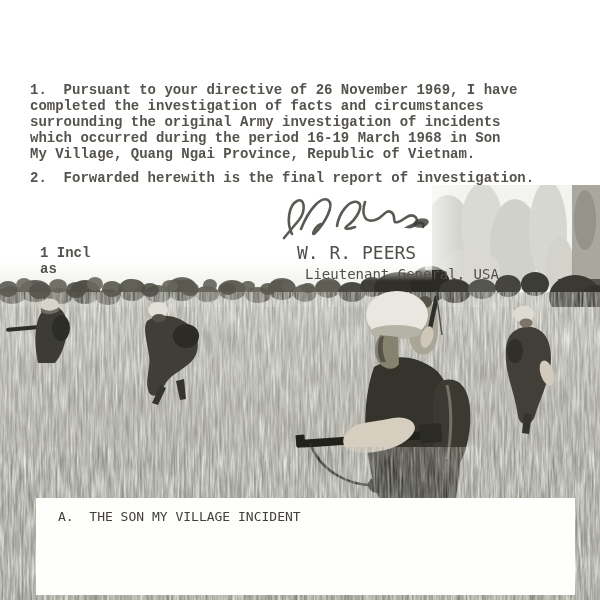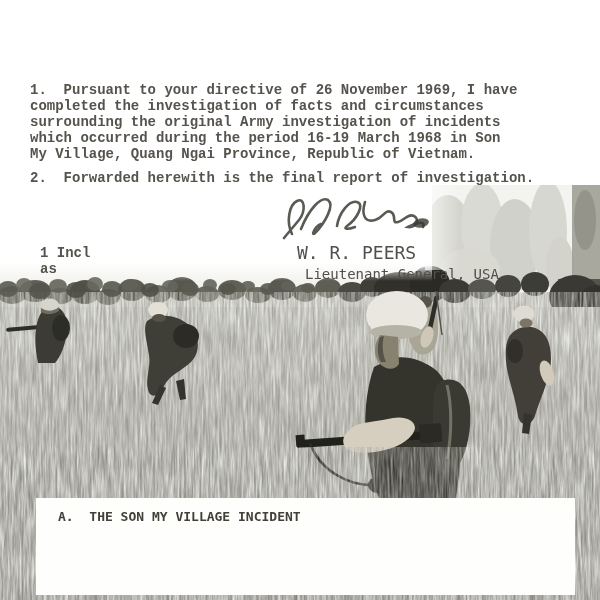--- a/index.html
+++ b/index.html
@@ -18,21 +18,21 @@
     font-family:inherit;font-size:14px;line-height:16px;color:#56534d;font-weight:bold;
   }
   .memo-p1{left:30px;top:82px;}
   .memo-p2{left:30px;top:170px;}
   .encl{left:40px;top:245px;line-height:16px;}
   .sig-name{position:absolute;left:297px;top:245px;margin:0;font-size:18px;line-height:15px;color:#514f49;white-space:pre;}
   .sig-rank{position:absolute;left:297px;top:259px;margin:8px;font-size:14px;line-height:15px;color:#514f49;white-space:pre;}
   .sig-svg{position:absolute;left:280px;top:192px;}
   .incident-box{
     position:absolute;left:36px;top:498px;width:539px;height:97px;
-    background:#fefefd;box-sizing:border-box;padding:11px 0 0 7px;color:#434039;font-weight:bold;
+    background:#fefefd;box-sizing:border-box;padding:11px 0 0 7px;color:#434039;
   }
   .box-heading{white-space:pre;font-size:13px;line-height:15px;margin:0 0 0 15px;}
   .box-body{white-space:pre;font-size:13px;line-height:15.5px;margin:9px 0 0 0;font-family:inherit;}
 </style>
 </head>
 <body>
 
 <div class="page">
 
   <div class="photo-wrap">

